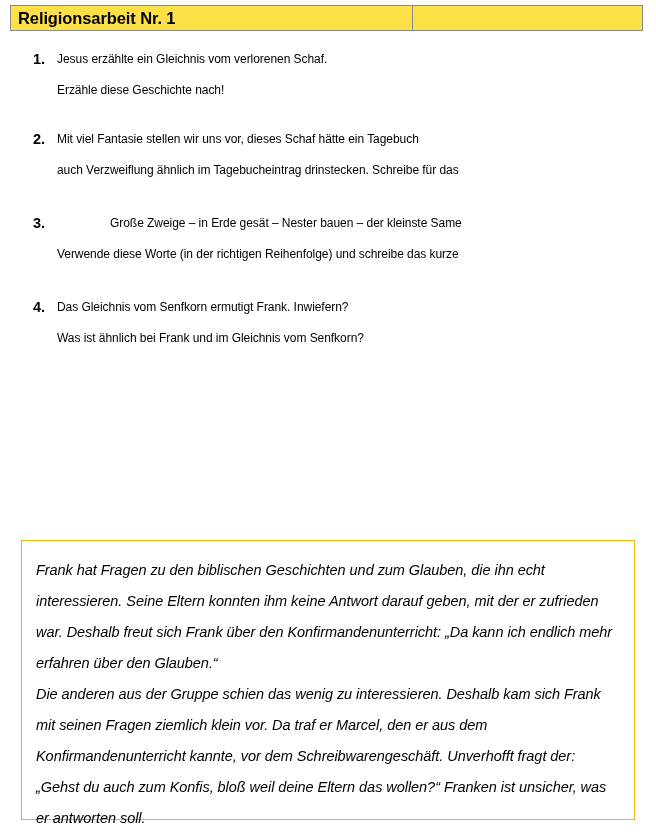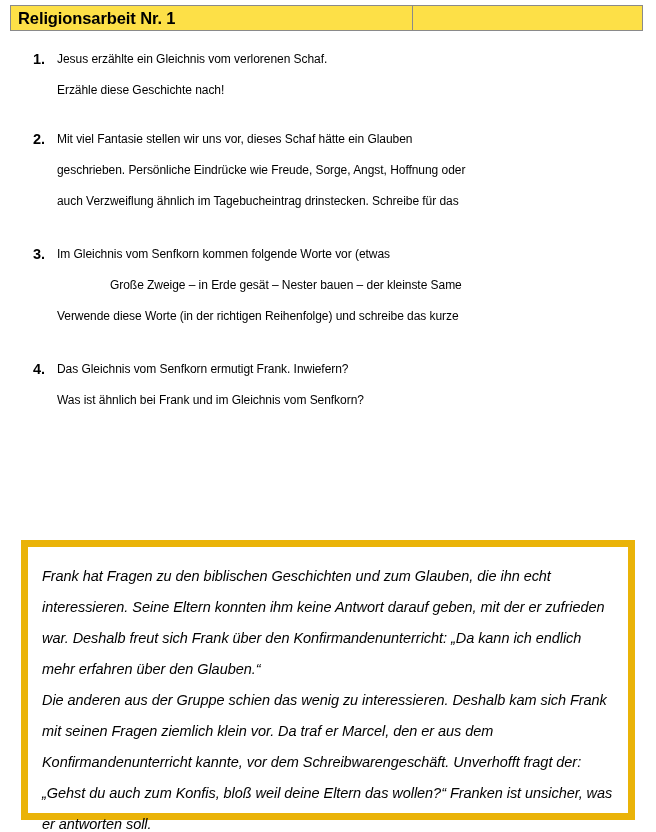--- a/index.html
+++ b/index.html
@@ -92,21 +92,21 @@
   #task-4 { margin-bottom: 0; }
 
   
   .story-box {
     position: absolute;
     left: 21px;
     top: 540px;
     width: 614px;
     height: 280px;
     box-sizing: border-box;
-    border: 7px solid #eab308;
+    border: 1px solid #eab308;
     background: #ffffff;
     padding: 14px 14px 0 14px;
   }
   .story-paragraph {
     font-size: 14.5px;
     font-style: italic;
     line-height: 31px;
     letter-spacing: -0.05px;
     margin: 0;
     text-align: left;
@@ -127,30 +127,28 @@
     <span class="task-number">1.</span>
     <div class="task-body">
       <div class="task-line">Jesus erzählte ein Gleichnis vom verlorenen Schaf.</div>
       <div class="task-line">Erzähle diese Geschichte nach!</div>
     </div>
   </div>
 
   <div class="task" id="task-2">
     <span class="task-number">2.</span>
     <div class="task-body">
-      <div class="task-line">Mit viel Fantasie stellen wir uns vor, dieses Schaf hätte ein Glauben</div>
-      <div class="task-line">geschrieben. Persönliche Eindrücke wie Freude, Sorge, Angst, Hoffnung oder</div>
+      <div class="task-line">Mit viel Fantasie stellen wir uns vor, dieses Schaf hätte ein Tagebuch</div>
       <div class="task-line">auch Verzweiflung ähnlich im Tagebucheintrag drinstecken. Schreibe für das</div>
     </div>
   </div>
 
   <div class="task" id="task-3">
     <span class="task-number">3.</span>
     <div class="task-body">
-      <div class="task-line">Im Gleichnis vom Senfkorn kommen folgende Worte vor (etwas</div>
       <div class="task-line indented">Große Zweige – in Erde gesät – Nester bauen – der kleinste Same</div>
       <div class="task-line">Verwende diese Worte (in der richtigen Reihenfolge) und schreibe das kurze</div>
     </div>
   </div>
 
   <div class="task" id="task-4">
     <span class="task-number">4.</span>
     <div class="task-body">
       <div class="task-line">Das Gleichnis vom Senfkorn ermutigt Frank. Inwiefern?</div>
       <div class="task-line">Was ist ähnlich bei Frank und im Gleichnis vom Senfkorn?</div>

